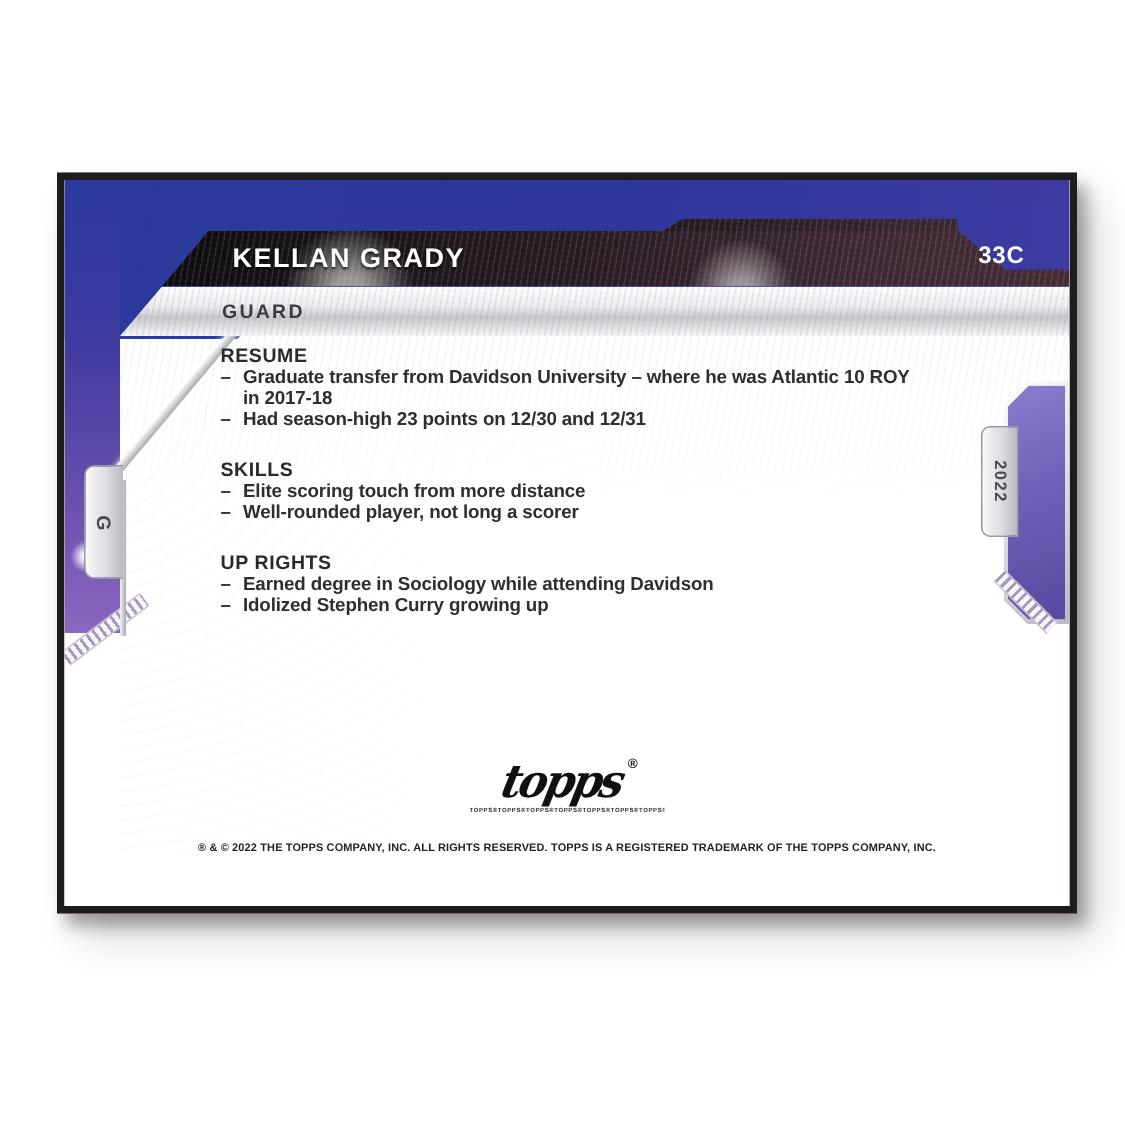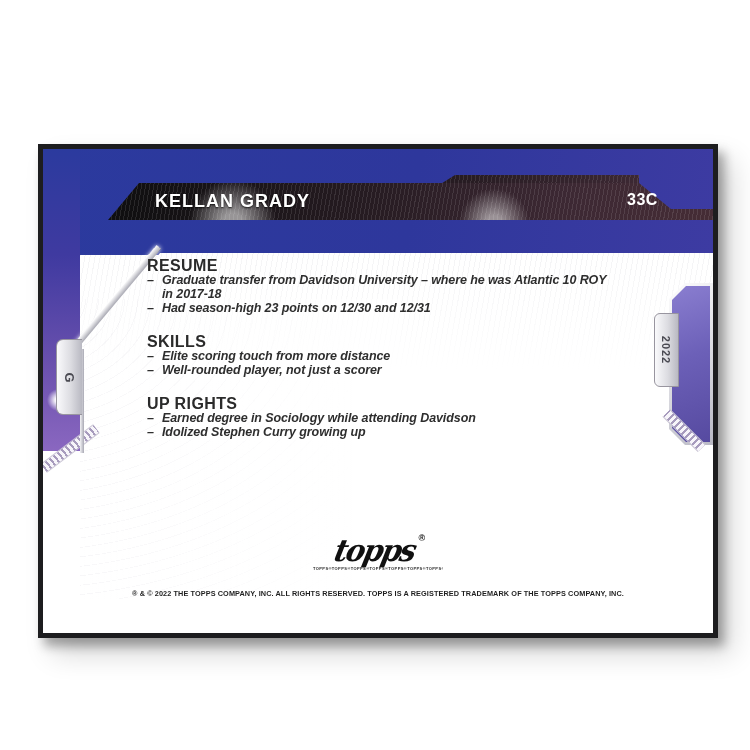--- a/index.html
+++ b/index.html
@@ -1,20 +1,20 @@
 <!DOCTYPE html>
 <html><head>
 <meta charset="utf-8">
 <style>
   html,body{margin:0;padding:0;background:#ffffff;width:750px;height:750px;
     font-family:"Liberation Sans",sans-serif;}
   .stage{position:relative;width:750px;height:750px;background:#fff;overflow:hidden;}
 
   
-  .card{position:absolute;left:38px;top:144px;width:670px;height:484px;
+  .card{position:absolute;left:38px;top:115px;width:670px;height:484px;
     background:#fca5a5;border:5px solid #1d1d1f;
     box-shadow:6px 8px 10px rgba(0,0,0,.32), 14px 16px 26px rgba(0,0,0,.16);}
   .card-inner{position:relative;width:670px;height:484px;overflow:hidden;background:#fff;}
 
   
   .bg-top{position:absolute;left:0;top:0;right:0;height:106px;
     background:linear-gradient(100deg,#2b3a9e 0%,#2e379c 55%,#3d3ba2 100%);}
   .bg-strip-left{position:absolute;left:0;top:0;width:37px;height:302px;
     background:linear-gradient(180deg,#2b3a9e 0%,#3f3aa0 35%,#6b51ae 72%,#8a67c0 100%);}
 
@@ -48,21 +48,21 @@
       linear-gradient(95deg,#0e0e0f 0%,#241a20 40%,#3c2833 75%,#452c35 100%);
     clip-path:polygon(34px 0,calc(100% - 74px) 0,calc(100% - 42px) 70%,100% 70%,100% 100%,3px 100%);}
   .banner-bump{position:absolute;left:396px;top:26px;width:200px;height:10px;
     background:repeating-linear-gradient(100deg,rgba(255,255,255,.10) 0 1px,transparent 1px 4px),
       linear-gradient(95deg,#241a20,#3c2833);
     clip-path:polygon(16px 0,100% 0,100% 100%,0 100%);}
   .player-name{position:absolute;left:112px;top:34px;height:37px;line-height:37px;
     color:#fff;font-weight:bold;font-size:18px;letter-spacing:1px;
     text-shadow:0 1px 2px rgba(0,0,0,.8);}
   .card-num{position:absolute;left:584px;top:36px;width:56px;height:30px;line-height:30px;
-    text-align:left;color:#fff;font-weight:bold;font-size:16px;letter-spacing:.5px;}
+    text-align:right;color:#fff;font-weight:bold;font-size:16px;letter-spacing:.5px;}
 
   
   .band{position:absolute;left:37px;top:71px;right:0;height:33px;
     background:
       repeating-linear-gradient(100deg,rgba(110,110,125,.13) 0 1px,transparent 1px 4px),
       linear-gradient(180deg,#fdfdfd 0%,#ececef 40%,#c7c7cd 62%,#f6f6f8 100%);
     clip-path:polygon(28px 0,100% 0,100% 100%,0 100%);}
   .position-label{position:absolute;left:68px;top:0;height:33px;line-height:34px;
     color:#3a3a40;font-weight:bold;font-size:13px;letter-spacing:1.5px;}
 
@@ -90,22 +90,22 @@
     border-radius:6px 0 0 6px;}
   .tab-2022 span{transform:rotate(90deg);color:#4a4a52;font-weight:bold;font-size:11px;
     letter-spacing:1px;}
   .hatch-right{position:absolute;left:616px;top:276px;width:50px;height:9px;
     transform:rotate(45deg);}
 
   
   .content{position:absolute;left:104px;top:110px;width:472px;color:#2e2e2e;
     font-weight:bold;font-size:12.5px;line-height:14px;letter-spacing:-.1px;}
   .section + .section{margin-top:20px;}
-  .section-title{font-size:16px;letter-spacing:.4px;color:#2a2a2a;}
-  .bullet{padding-left:15px;text-indent:-15px;font-style:italic;}
+  .section-title{font-size:13px;letter-spacing:.4px;color:#2a2a2a;}
+  .bullet{padding-left:15px;text-indent:-15px;}
   .bullet .dash{display:inline-block;width:15px;text-indent:0;}
 
   
   .logo{position:absolute;left:0;top:386px;width:100%;text-align:center;color:#101010;}
   .topps-script{display:inline-block;font-family:"DejaVu Serif",serif;font-style:italic;
     font-weight:bold;font-size:29px;letter-spacing:-2px;transform:skewX(-12deg) scaleY(1.05);
     line-height:30px;}
   .topps-reg{font-size:9px;vertical-align:top;font-style:normal;font-weight:bold;
     position:relative;top:-2px;left:4px;}
   .micro{margin-top:1px;font-size:4px;letter-spacing:.4px;color:#2b2b2b;white-space:nowrap;
@@ -129,20 +129,23 @@
       <div class="arcs"></div>
       <div class="blade"></div>
       <div class="sparkle"></div>
       <div class="hatch hatch-left"></div>
 
       <div class="banner-bump"></div>
       <div class="banner"></div>
       <div class="player-name">KELLAN GRADY</div>
       <div class="card-num">33C</div>
 
+      <div class="band">
+        <div class="position-label">GUARD</div>
+      </div>
 
       <div class="frame-left"></div>
       <div class="tab tab-g">
         <span>G</span>
       </div>
 
       <div class="p2022-outer">
         <div class="p2022-inner"></div>
       </div>
       <div class="hatch hatch-right"></div>
@@ -154,21 +157,21 @@
 
         <div class="section">
           <div class="section-title">RESUME</div>
           <div class="bullet"><span class="dash">–</span><span>Graduate transfer from Davidson University – where he was Atlantic 10 ROY in 2017-18</span></div>
           <div class="bullet"><span class="dash">–</span><span>Had season-high 23 points on 12/30 and 12/31</span></div>
         </div>
 
         <div class="section">
           <div class="section-title">SKILLS</div>
           <div class="bullet"><span class="dash">–</span><span>Elite scoring touch from more distance</span></div>
-          <div class="bullet"><span class="dash">–</span><span>Well-rounded player, not just a scorer</span></div>
+          <div class="bullet"><span class="dash">–</span><span>Well-rounded player, not long a scorer</span></div>
         </div>
 
         <div class="section">
           <div class="section-title">UP RIGHTS</div>
           <div class="bullet"><span class="dash">–</span><span>Earned degree in Sociology while attending Davidson</span></div>
           <div class="bullet"><span class="dash">–</span><span>Idolized Stephen Curry growing up</span></div>
         </div>
 
       </div>
 

